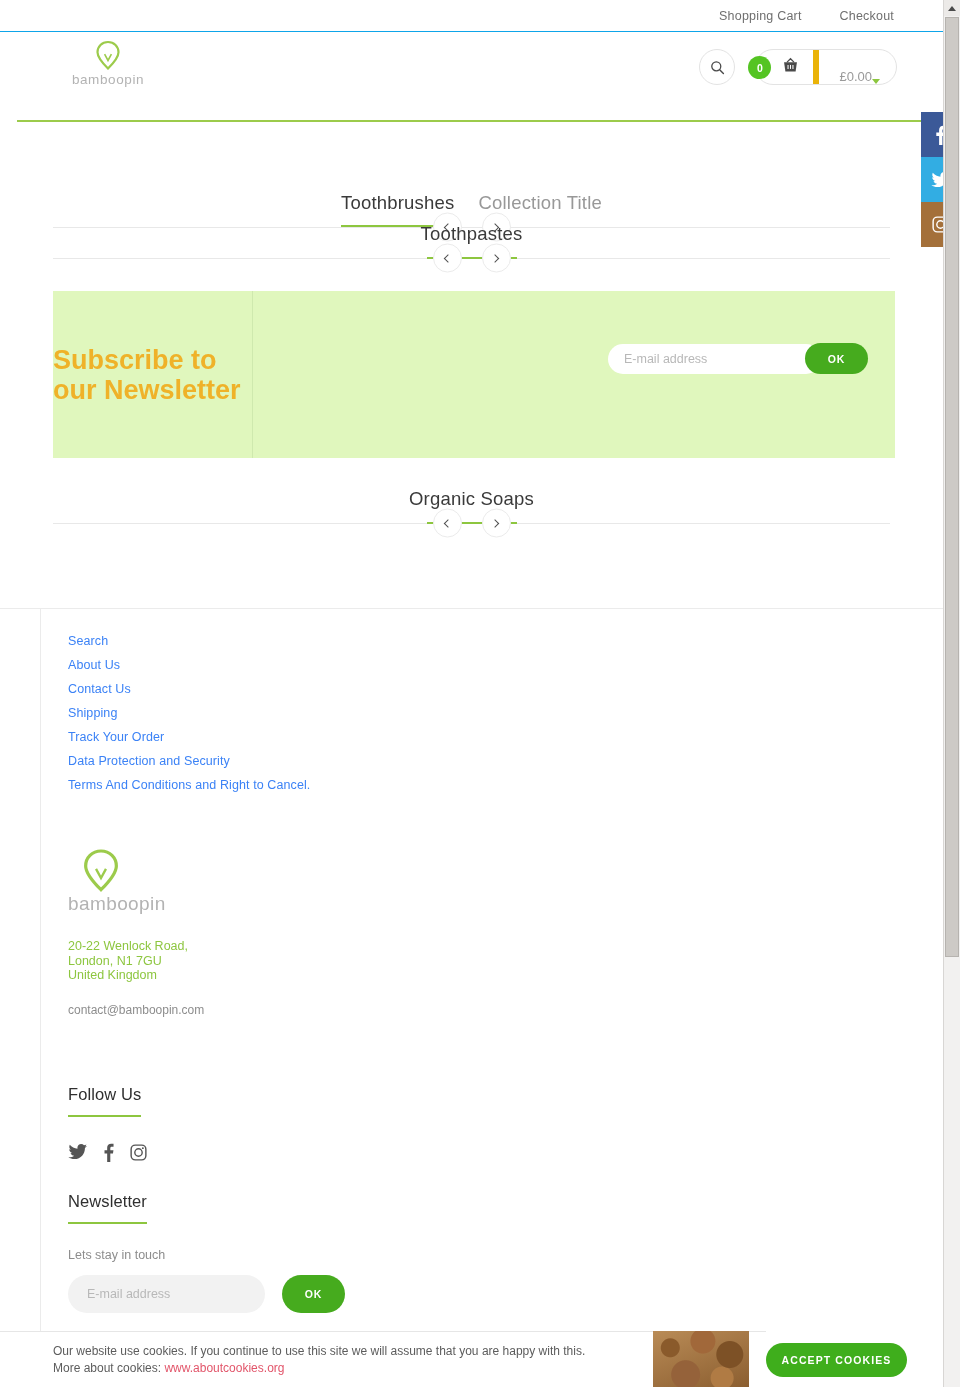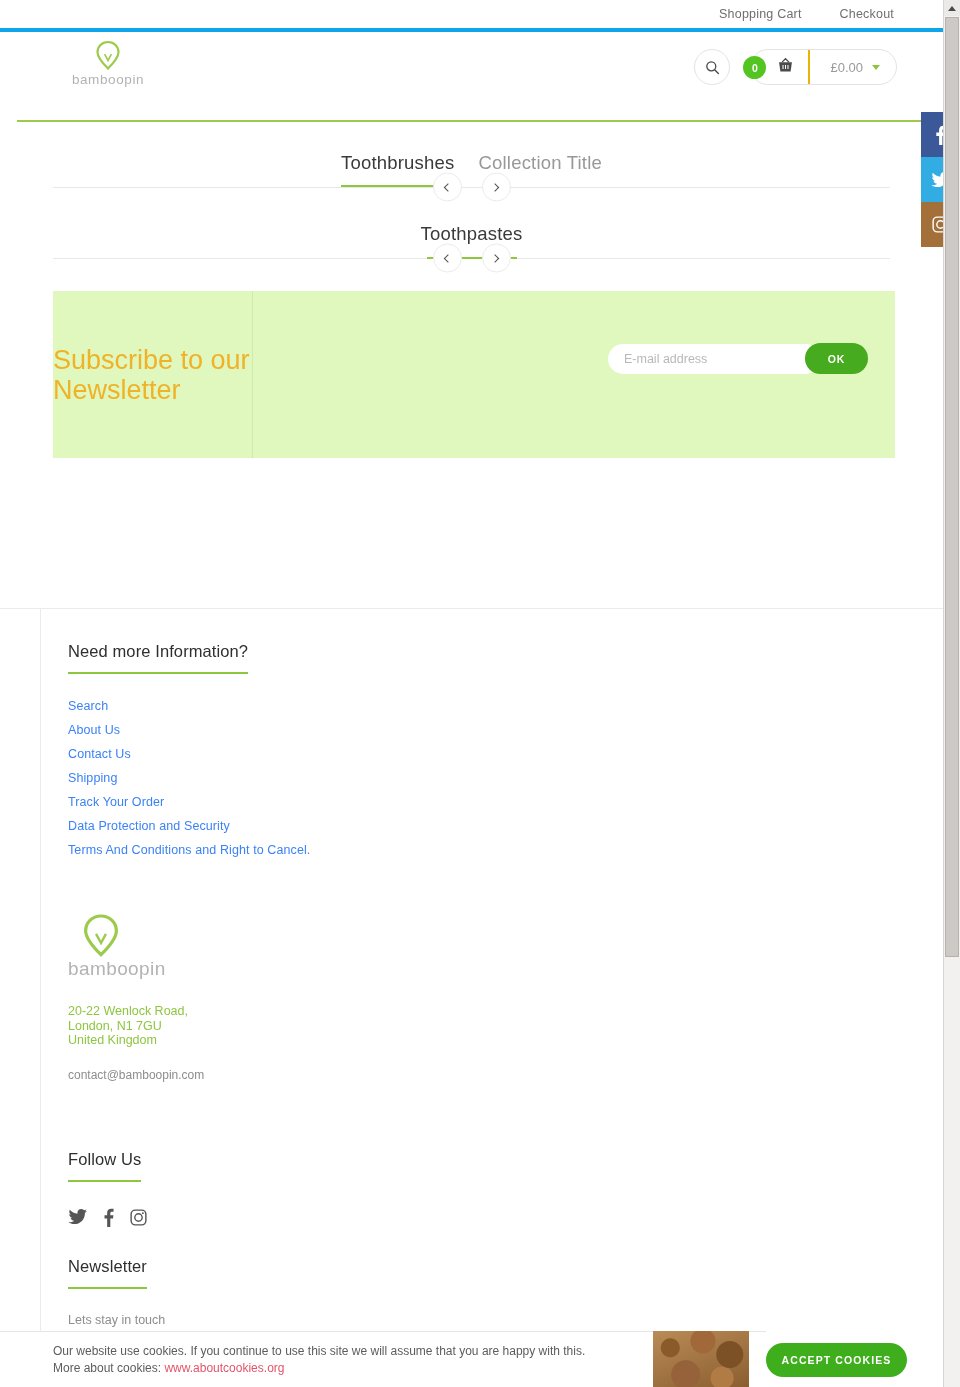--- a/index.html
+++ b/index.html
@@ -38,21 +38,21 @@
     position: absolute; left: 1px; top: 17px;
     width: 14px; height: 940px;
     background: #cdcac6;
     border: 1px solid #b6b3af;
   }
 
   
   .topbar {
     position: absolute; top: 0; left: 0;
     width: 943px; height: 32px;
-    border-bottom: 4px solid #0ea5e9;
+    border-bottom: 1px solid #0ea5e9;
     display: flex; align-items: center; justify-content: flex-end;
     padding-right: 49px;
     gap: 38px;
   }
   .topbar a {
     font-size: 12.5px; color: #6f6f6f; text-decoration: none;
     letter-spacing: .2px;
   }
 
   
@@ -89,23 +89,23 @@
   }
   .cart-badge {
     position: absolute; left: -8px; top: 6px;
     width: 23px; height: 23px; border-radius: 50%;
     background: #54c423; color: #fff;
     font-size: 10.5px; font-weight: bold;
     display: flex; align-items: center; justify-content: center;
   }
   .basket-icon { margin-right: 14px; }
   .cart-total {
-    border-left: 2px solid #eab308;
+    border-left: 6px solid #eab308;
     height: 100%;
-    display: flex; align-items: center; gap: 9px;
+    display: flex; align-items: flex-end; 
     padding: 0 16px 0 20px;
     font-size: 13px; color: #9a9a9a;
   }
   .chev-down {
     width: 0; height: 0;
     border-left: 4.5px solid transparent;
     border-right: 4.5px solid transparent;
     border-top: 5px solid #8cc63f;
   }
   .header-rule {
@@ -133,21 +133,21 @@
   }
   .coll-titles {
     display: flex; justify-content: center; align-items: flex-end;
     gap: 24px;
   }
   .coll-title {
     font-size: 18.5px; color: #989898; letter-spacing: .2px;
     padding-bottom: 13px; cursor: pointer;
     position: relative;
   }
-  .coll-title.active { color: #3a3a3a; }
+  .coll-title.active { color: #3a3a3a; margin-top: 40px; }
   .coll-title.active::after {
     content: ""; position: absolute; left: 0; right: 0; bottom: 0;
     height: 2px; background: #8dc63f;
   }
   .coll-rule {
     position: relative;
     margin: 0 53px;
     height: 1px; background: #e8e8e8;
   }
   .coll-rule.green-dashes::before {
@@ -183,21 +183,21 @@
     display: flex; align-items: stretch;
   }
   .banner-left {
     width: 200px;
     display: flex; align-items: center;
     padding-left: 0px;
     border-right: 1px solid #cfe9ae;
   }
   .banner-head {
     font-size: 27px; line-height: 30px;
-    color: #efb229; font-weight: normal;
+    color: #efb229; font-weight: bold;
   }
   .banner-mid {
     flex: 1;
     display: flex; align-items: center;
     padding-left: 41px;
   }
   .banner-sub {
     font-size: 14.5px; color: #69a832; font-weight: bold;
     letter-spacing: .1px;
   }
@@ -428,27 +428,39 @@
   <div class="banner">
     <div class="banner-left">
       <div class="banner-head">Subscribe to our Newsletter</div>
     </div>
     <div class="banner-form">
       <input class="banner-input" type="text" placeholder="E-mail address" style="">
       <button class="ok-btn">OK</button>
     </div>
   </div>
 
+  <div class="collection" style="top:488px;">
+    <div class="coll-titles">
+      <div class="coll-title" style="color:#3a3a3a;">Organic Soaps</div>
+    </div>
+    <div class="coll-rule green-dashes">
+      <div class="arrows">
+        <div class="arrow-btn">
+            <span class="chev left"></span>
+          </div>
+        <div class="arrow-btn">
+            <span class="chev right"></span>
+          </div>
+      </div>
+    </div>
+  </div>
 
   <div class="footer">
     <div class="footer-inner">
 
-      <div style="padding-left:14px; padding-top:33px;">
-        <div class="f-head">Need more Information?</div>
-      </div>
 
       <div class="f-links" style="padding-left:14px;">
         <a href="#">Search</a>
         <a href="#">About Us</a>
         <a href="#">Contact Us</a>
         <a href="#">Shipping</a>
         <a href="#">Track Your Order</a>
         <a href="#">Data Protection and Security</a>
         <a href="#">Terms And Conditions and Right to Cancel.</a>
       </div>

